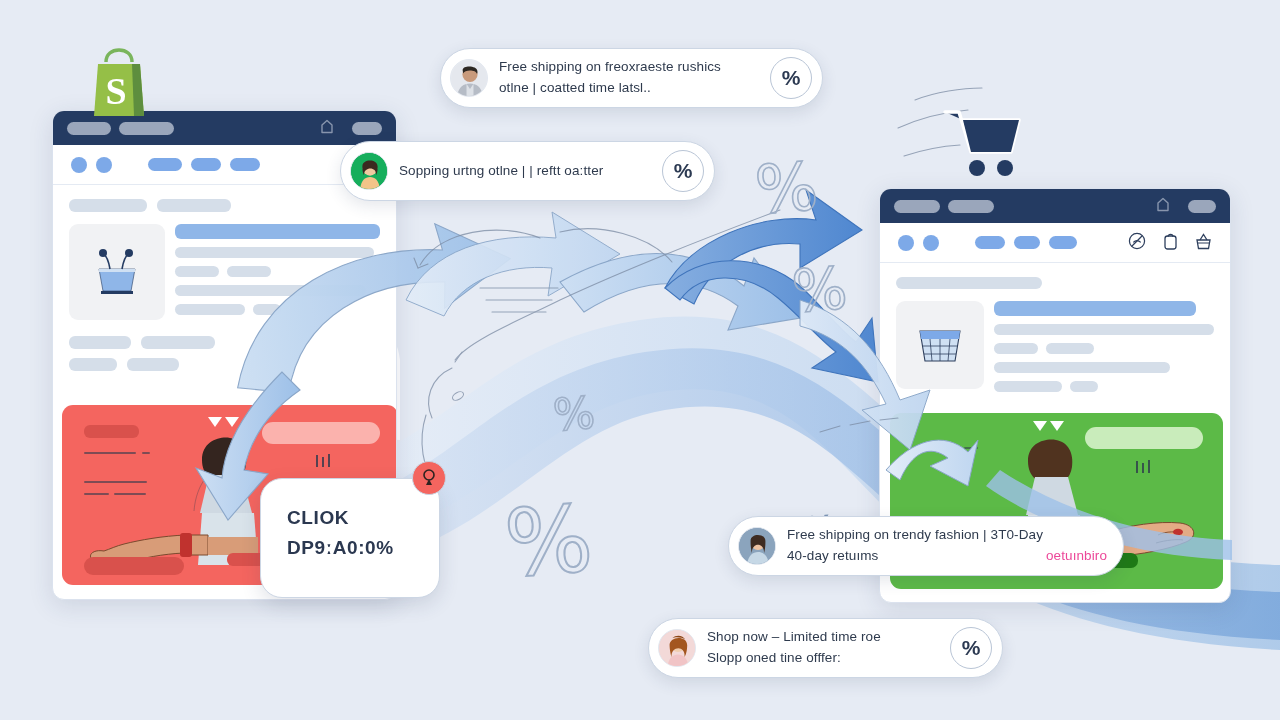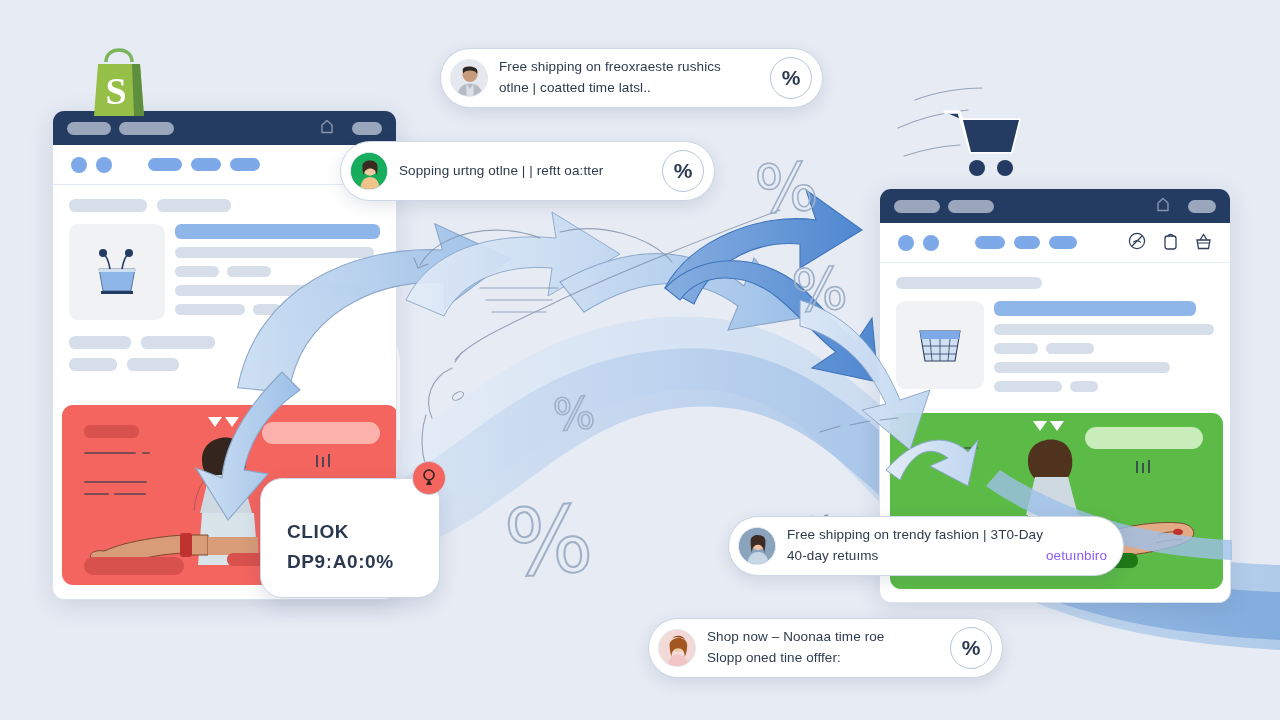--- a/index.html
+++ b/index.html
@@ -105,38 +105,38 @@
     position: relative;
   }
   .pill-text {
     font-size: 13.5px;
     line-height: 1.55;
     color: #2e3a4d;
     white-space: nowrap;
     letter-spacing: .1px;
   }
   .pill-text .l2 { display: block; }
-  .pill-text .sub-right { float: right; margin-left: 30px; color: #8b5cf6; }
+  .pill-text .sub-right { float: right; margin-left: 30px; color: #ec4899; }
   .pct-badge {
     width: 42px; height: 42px; border-radius: 50%;
     border: 1.5px solid #b9c5d6;
     flex: none;
     display: flex; align-items: center; justify-content: center;
     font-size: 21px; font-weight: 700; color: #2c3a52;
     background: #fff;
   }
 
   
   .click-card {
     position: absolute;
     background: #ffffff;
     border: 1.5px solid #ccd6e4;
     border-radius: 22px;
     box-shadow: 0 7px 20px rgba(40,55,90,0.14);
-    padding: 38px 26px;
+    padding: 24px 26px;
   }
   .click-card .cline {
     font-size: 19px;
     font-weight: 700;
     color: #2b3850;
     letter-spacing: .6px;
     line-height: 1.6;
   }
   .bell-badge {
     position: absolute;
@@ -553,21 +553,21 @@
     <div class="pill-avatar" style="background:#f0d7d6;">
       <svg width="38" height="38" viewBox="0 0 38 38">
         <circle cx="19" cy="19" r="19" fill="#f3d9d8"></circle>
         <path d="M8.5 38 C9 28.5 13.5 24.5 19 24.5 C24.5 24.5 29 28.5 29.5 38 Z" fill="#f1c4c6"></path>
         <circle cx="19" cy="15" r="7" fill="#f0cdae"></circle>
         <path d="M10.6 16 C9.6 6 28.4 5 28.2 15.5 C28 24 25.5 27 25.5 27 C27 15 11.5 15.5 12.6 27 C12.6 27 11 23 10.6 16 Z" fill="#a3561f"></path>
         <path d="M13.5 8 C17 4.6 24 5 26.2 9.6 C23 7 16.5 6.6 13.5 8 Z" fill="#8d4717"></path>
       </svg>
     </div>
     <div class="pill-text">
-      <span>Shop now – Noonaa time roe</span>
+      <span>Shop now – Limited time roe</span>
       <span class="l2">Slopp oned tine offfer:</span>
     </div>
     <div class="pct-badge" style="margin-left:auto;">%</div>
   </div>
 
   <div class="click-card" style="left:260px; top:478px; width:180px; height:120px;">
     <div class="cline">CLIOK</div>
     <div class="cline">DP9ːA0:0%</div>
   </div>
   <div class="bell-badge" style="left:412px; top:461px;">

